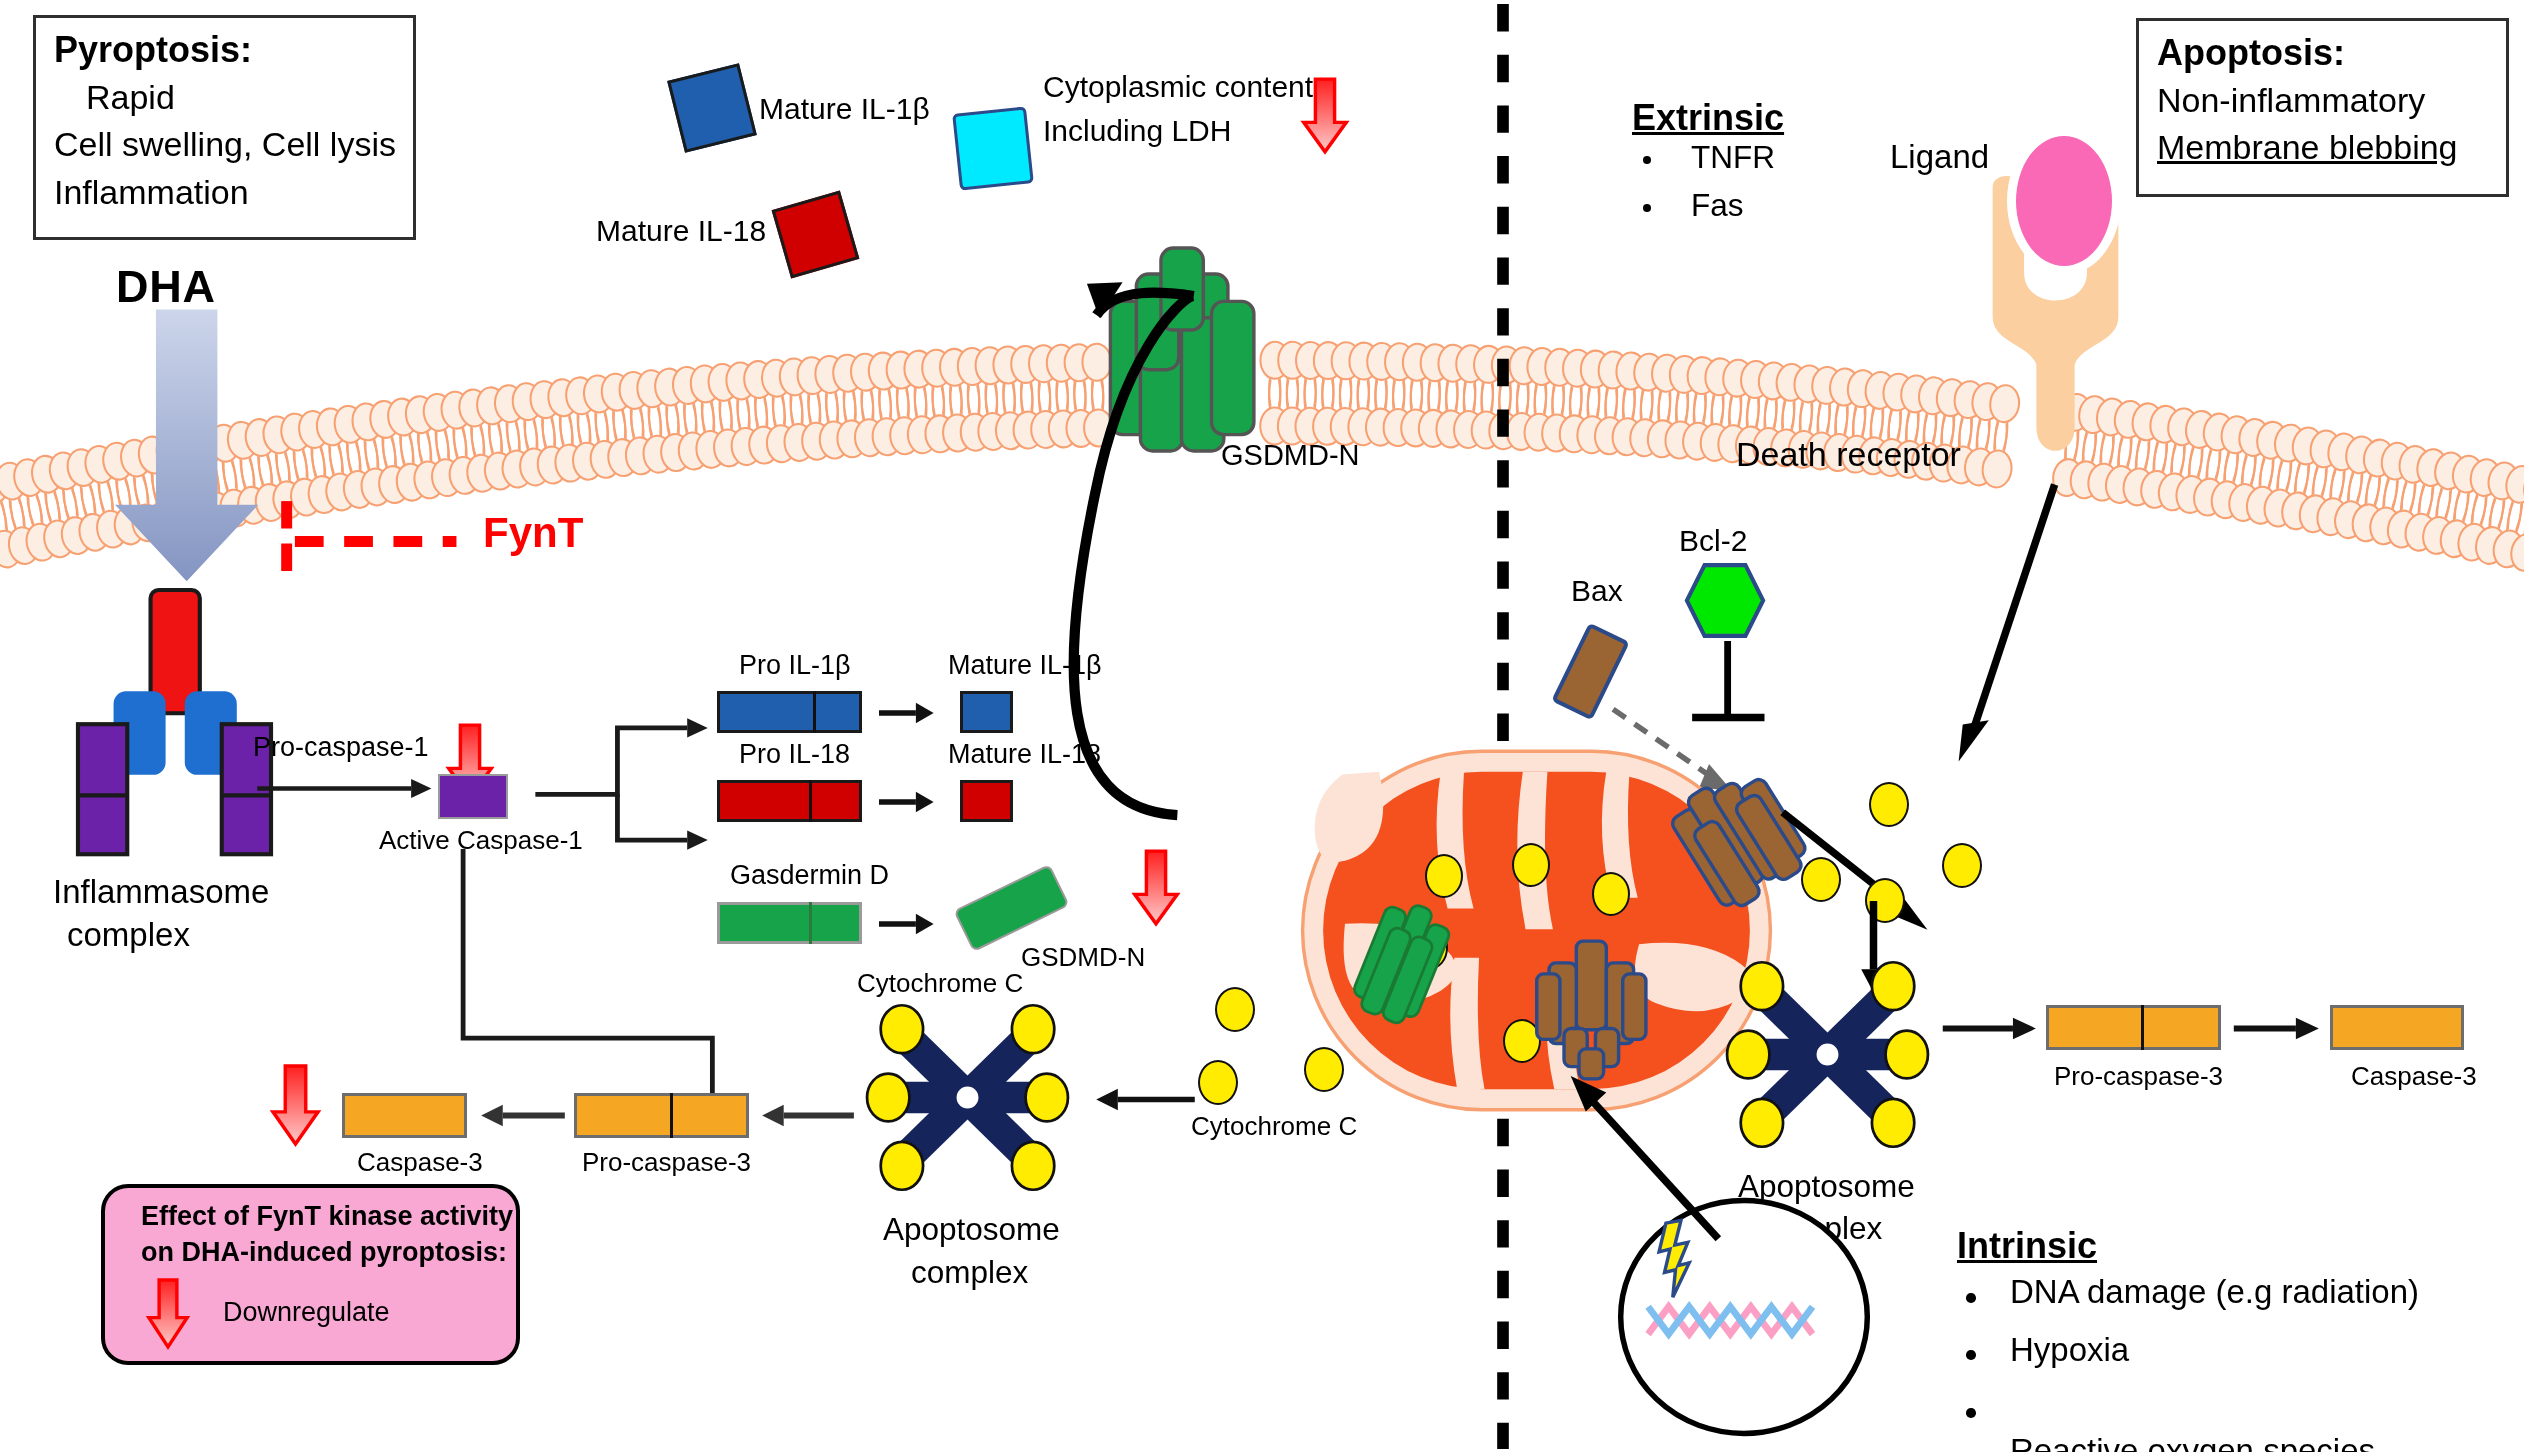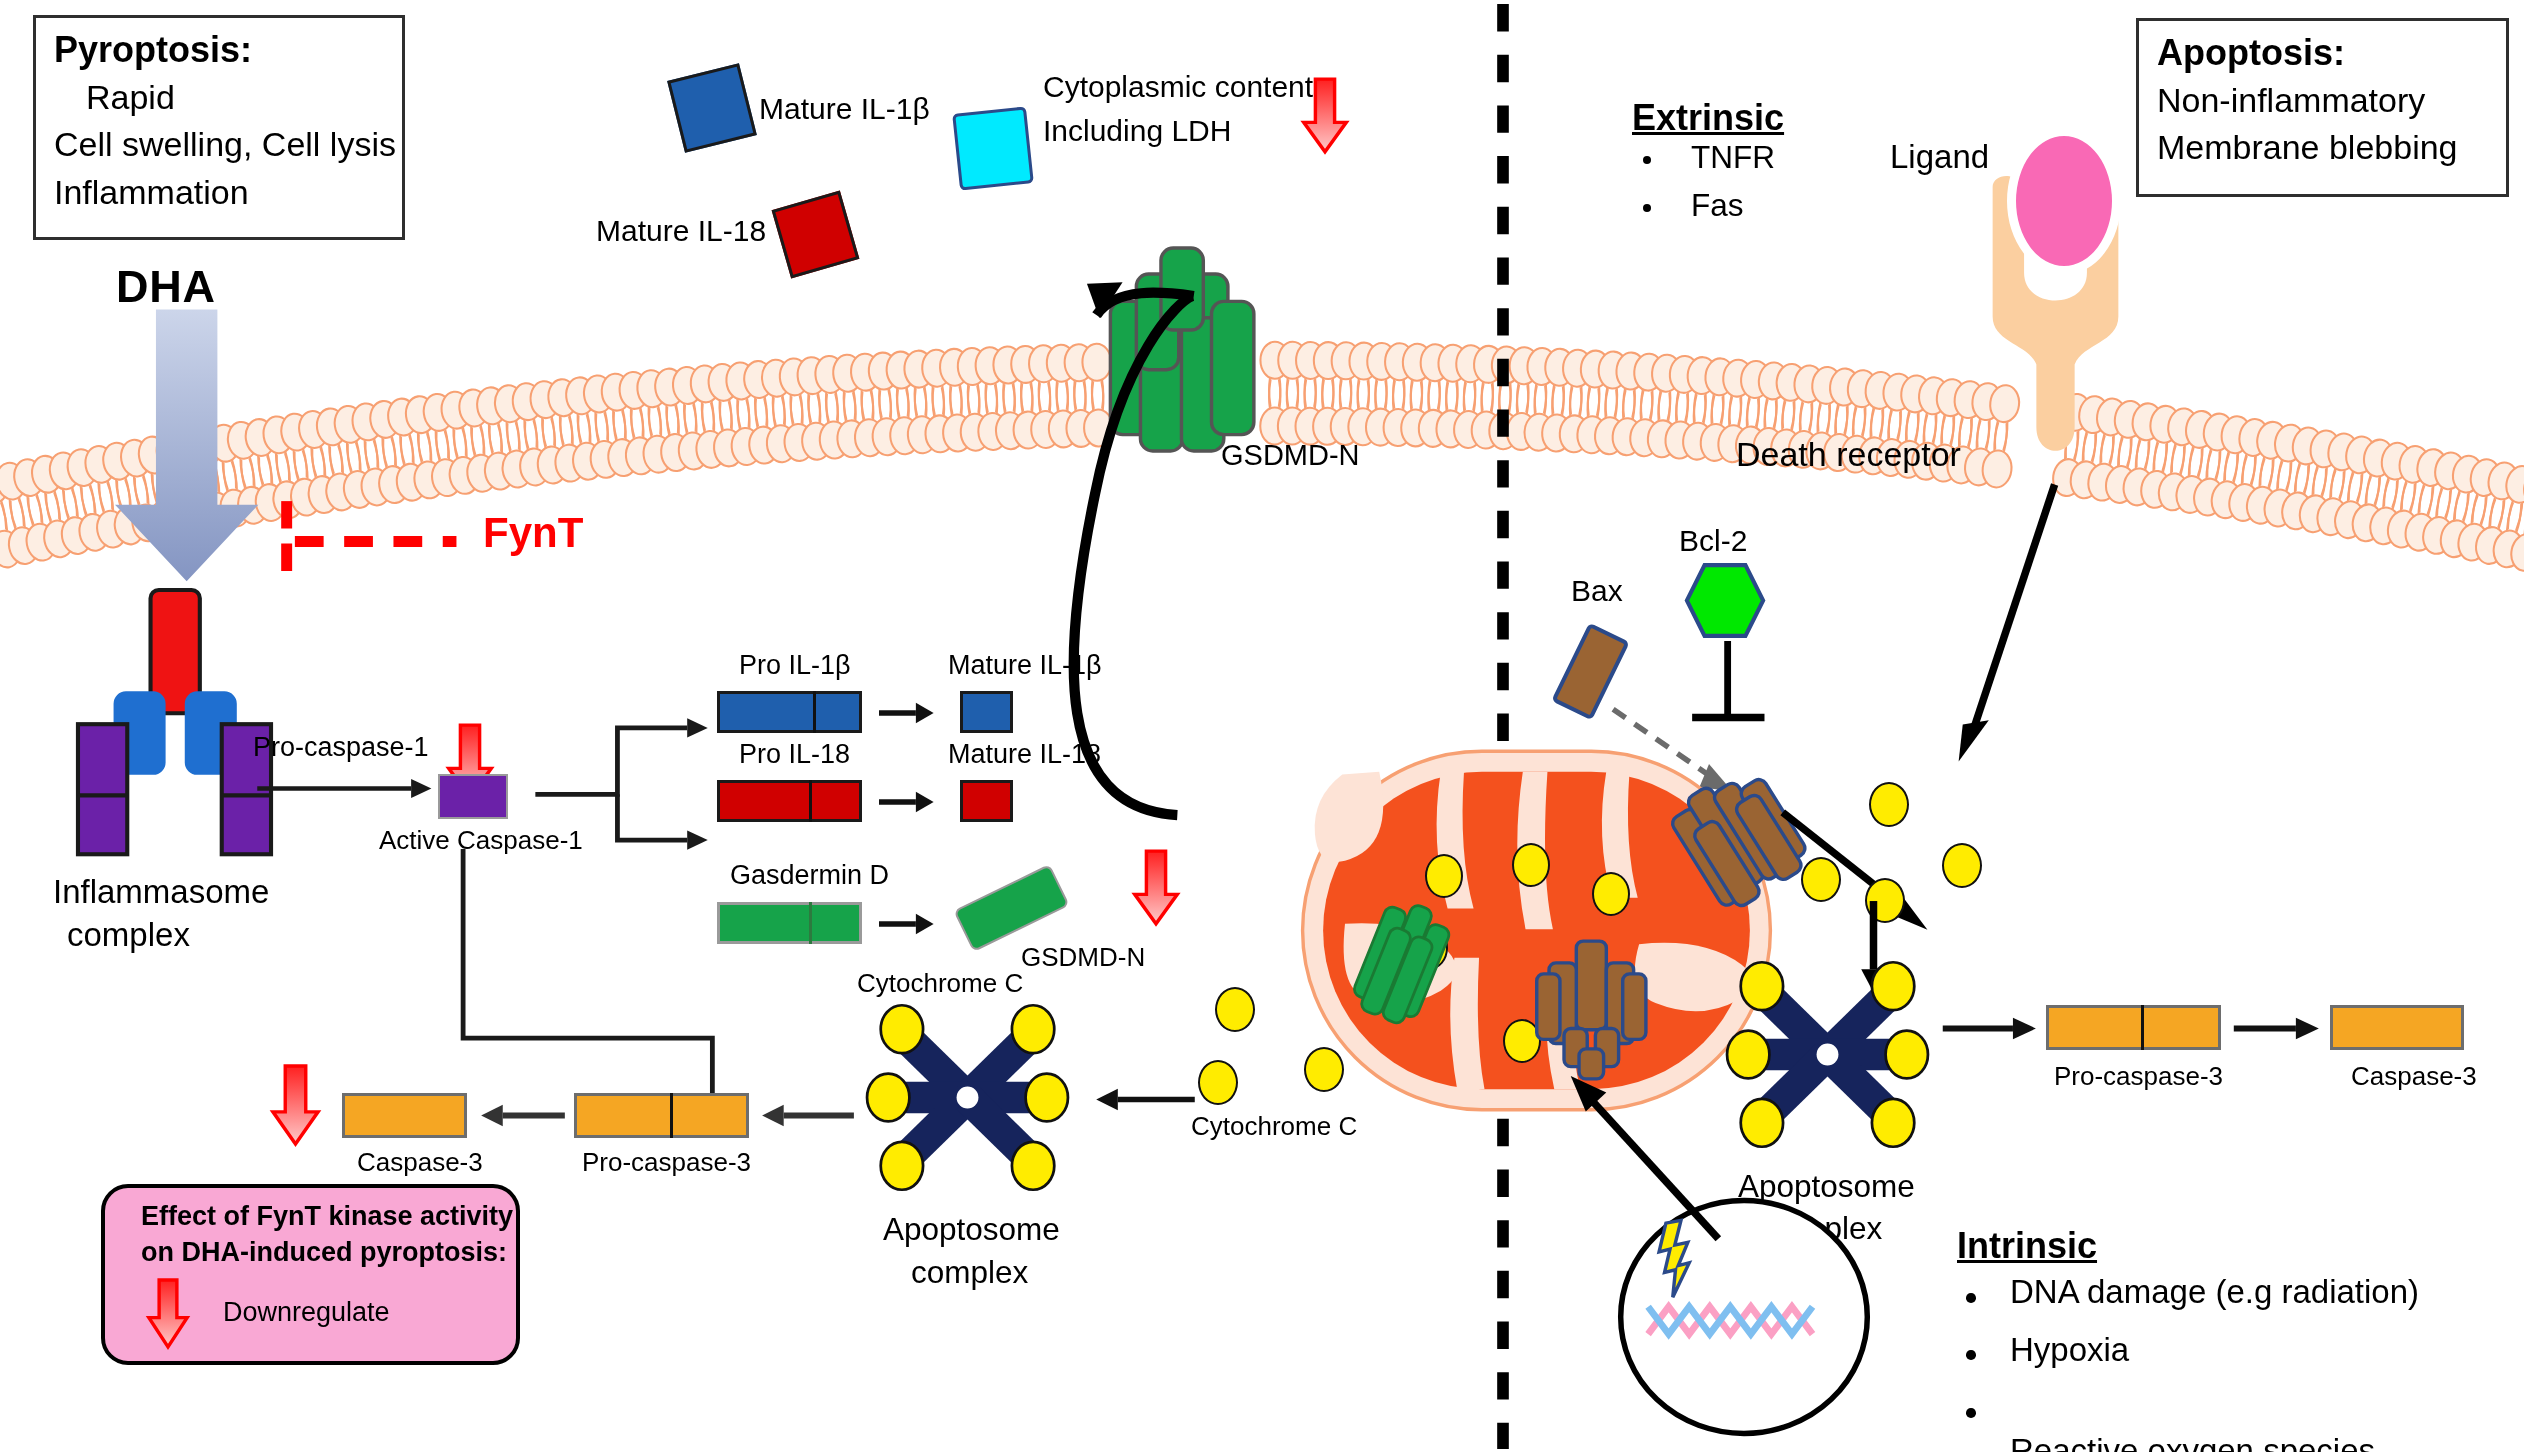--- a/index.html
+++ b/index.html
@@ -166,21 +166,21 @@
         <use xlink:href="#lipid" transform="translate(3552,262.1608361269966) rotate(10.357882729282291)"></use>
         <use xlink:href="#lipid" transform="translate(3578,266.9489842671564) rotate(10.511379635104866)"></use>
         <use xlink:href="#lipid" transform="translate(3604,271.8091494527706) rotate(10.664724092801912)"></use>
         <use xlink:href="#lipid" transform="translate(3630,276.74133168383946) rotate(10.817914135877734)"></use>
         <use xlink:href="#lipid" transform="translate(3656,281.74553096036294) rotate(10.97094781062727)"></use>
         <use xlink:href="#lipid" transform="translate(3682,286.8217472823408) rotate(11.123823176254099)"></use>
         <use xlink:href="#lipid" transform="translate(3708,291.9699806497733) rotate(11.276538304992545)"></use>
       </g>
   </svg>
 
-  <div class="abs boxline" style="left:33px;top:15px;width:366px;height:219px;">
+  <div class="abs boxline" style="left:33px;top:15px;width:366px;height:219px;padding-left:11px;">
     <div class="txt bold abs" style="left:18px;top:9.6px;font-size:36px;">Pyroptosis:</div>
     <div class="txt abs" style="left:18px;top:58px;font-size:34px;margin-left:32px;">Rapid</div>
     <div class="txt abs" style="left:18px;top:105px;font-size:34px;">Cell swelling, Cell lysis</div>
     <div class="txt abs" style="left:18px;top:153px;font-size:34px;">Inflammation</div>
   </div>
 
   <div class="txt bold abs" style="left:116px;top:259px;font-size:45px;letter-spacing:0.7px;">DHA</div>
 
   <svg class="abs" style="left:115px;top:309px;" width="157" height="274" viewBox="0 0 230 400">
     <defs>
@@ -385,21 +385,21 @@
   <svg class="abs" style="left:1953px;top:159px;" width="205" height="322" viewBox="0 0 300 470">
     <path d="M58 40 C58 20 104 12 104 60 L104 166 C104 220 196 220 196 166 L196 60 C196 12 242 20 242 40
              L242 230 C242 268 190 270 178 300 L178 392 C178 438 122 438 122 392 L122 300 C110 270 58 268 58 230 Z" fill="#fbcfa0"></path>
   </svg>
   <div class="abs" style="left:2007px;top:127px;width:96px;height:130px;border-radius:50%;background:#f969b5;border:9.6px solid #ffffff;"></div>
   <div class="txt abs" style="left:1736px;top:433px;font-size:34px;">Death receptor</div>
 
   <div class="abs boxline" style="left:2136px;top:18px;width:367px;height:173px;">
     <div class="txt bold abs" style="left:18px;top:9.6px;font-size:36px;">Apoptosis:</div>
     <div class="txt abs" style="left:18px;top:58px;font-size:34px;">Non-inflammatory</div>
-    <div class="txt abs" style="left:18px;top:105px;font-size:34px;">Membrane blebbing</div>
+    <div class="txt abs" style="left:18px;top:105px;font-size:34px;text-decoration:underline;">Membrane blebbing</div>
   </div>
 
   <svg class="abs" style="left:1953px;top:479px;" width="110" height="288" viewBox="0 0 160 420">
     <line x1="148" y1="8" x2="26" y2="376" stroke="#000" stroke-width="11"></line>
     <path d="M8 412 L52 352 L14 358 Z" fill="#000"></path>
   </svg>
 
   <div class="txt abs" style="left:1679px;top:522px;font-size:30px;">Bcl-2</div>
   <svg class="abs" style="left:1684px;top:561px;" width="82" height="79" viewBox="0 0 120 116">
     <polygon points="30,6 90,6 116,58 90,110 30,110 4,58" fill="#00e800" stroke="#2b4a8a" stroke-width="6"></polygon>

